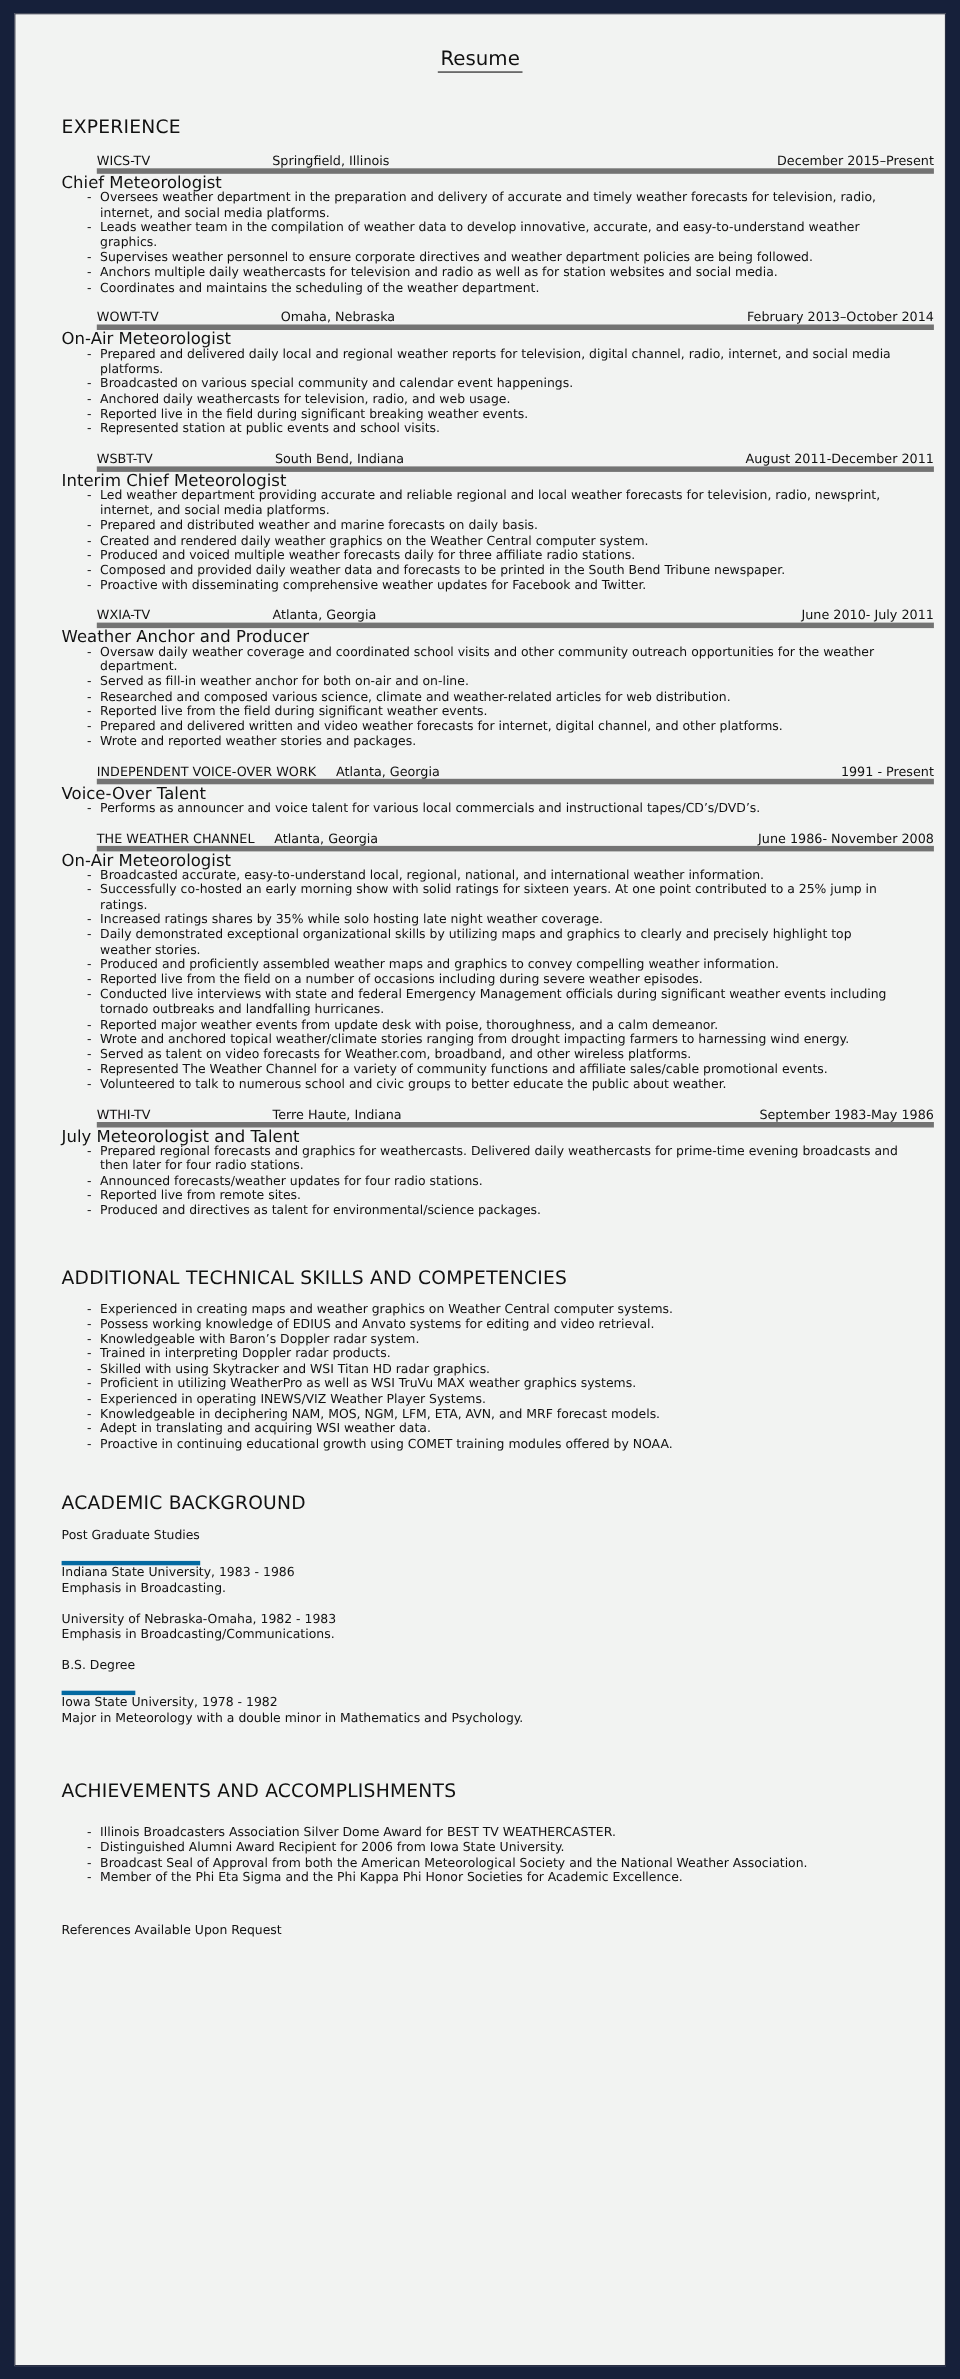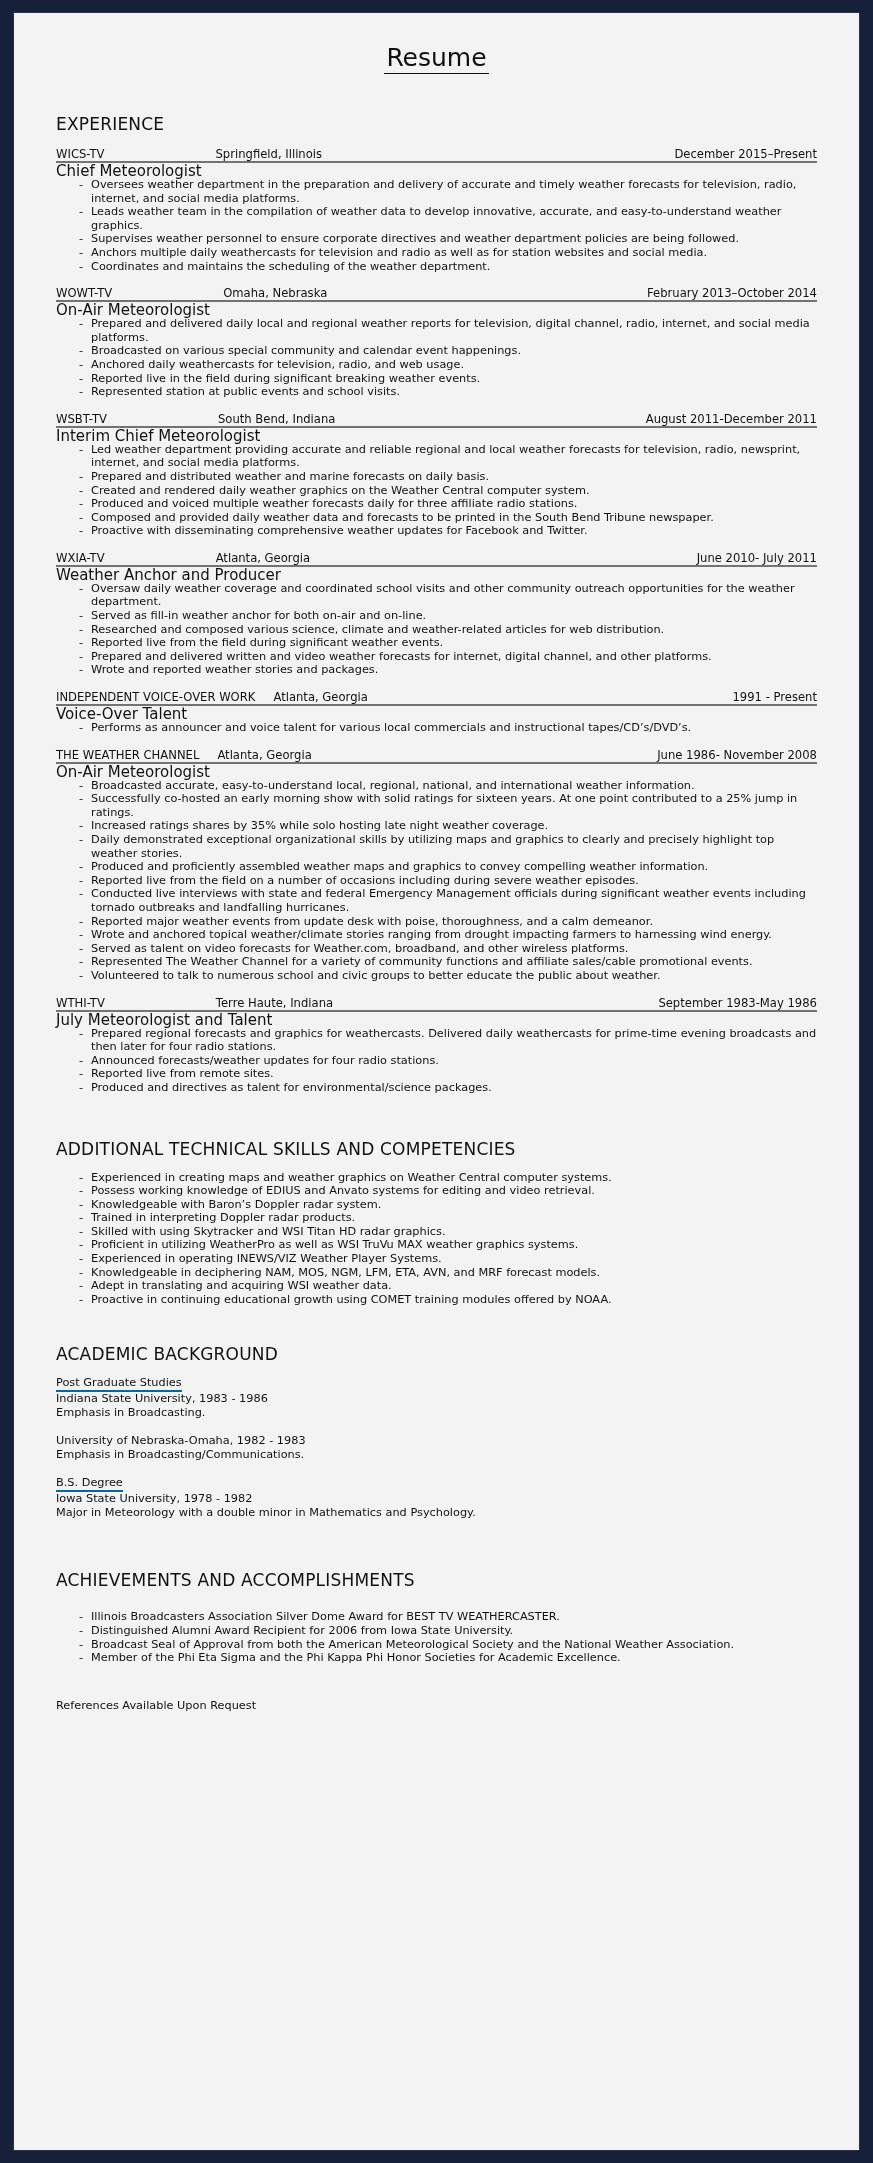--- a/index.html
+++ b/index.html
@@ -26,21 +26,21 @@
     width: 100%;
     height: 100%;
     background: #f2f3f2;
     border: 1px solid #2b3043;
     box-sizing: border-box;
     padding: 24px 42px 10px 42px;
     overflow: hidden;
   }
   .doc-title {
     text-align: center;
-    font-size: 25px;
+    font-size: 18px;
     font-weight: normal;
     color: #111;
     margin: 6px 0 0 0;
     letter-spacing: 0px;
   }
   .doc-title span {
     border-bottom: 1px solid #111;
     padding: 0 2px 1px 2px;
   }
   .section-head {
@@ -50,25 +50,26 @@
     letter-spacing: 0.2px;
   }
   .spacer-sm { height: 12px; }
   .spacer-md { height: 20px; }
   .spacer-lg { height: 30px; }
 
   .job { margin-top: 13px; }
   .job-head {
     display: flex;
     width: 100%;
-    border-bottom: 2px solid #737373;
+    border-bottom: 5px solid #737373;
     font-size: 11.6px;
     color: #111;
     padding-bottom: 0px;
     line-height: 14px;
+    margin-left: 32px;
   }
   .job-head .company { flex: 0 0 auto; }
   .job-head .location { flex: 1 1 auto; text-align: left; padding-left: 0; }
   .job-head .dates { flex: 0 0 auto; white-space: nowrap; }
 
   .job-title {
     font-size: 15px;
     color: #111;
     line-height: 14px;
     margin-top: 1px;
@@ -94,22 +95,22 @@
   }
   ul.bullets.nohead { padding-left: 22px; }
 
   .sub-head {
     font-size: 11.3px;
     color: #111;
     line-height: 14px;
   }
   .sub-head.ul {
     display: inline-block;
-    border-bottom: 2px solid #0369a1;
-    padding-bottom: 0px;
+    border-bottom: 4px solid #0369a1;
+    padding-bottom: 16px;
   }
   .plain-line {
     font-size: 11.3px;
     color: #111;
     line-height: 14px;
   }
   .footer-note {
     font-size: 11.3px;
     color: #111;
     margin-top: 34px;

